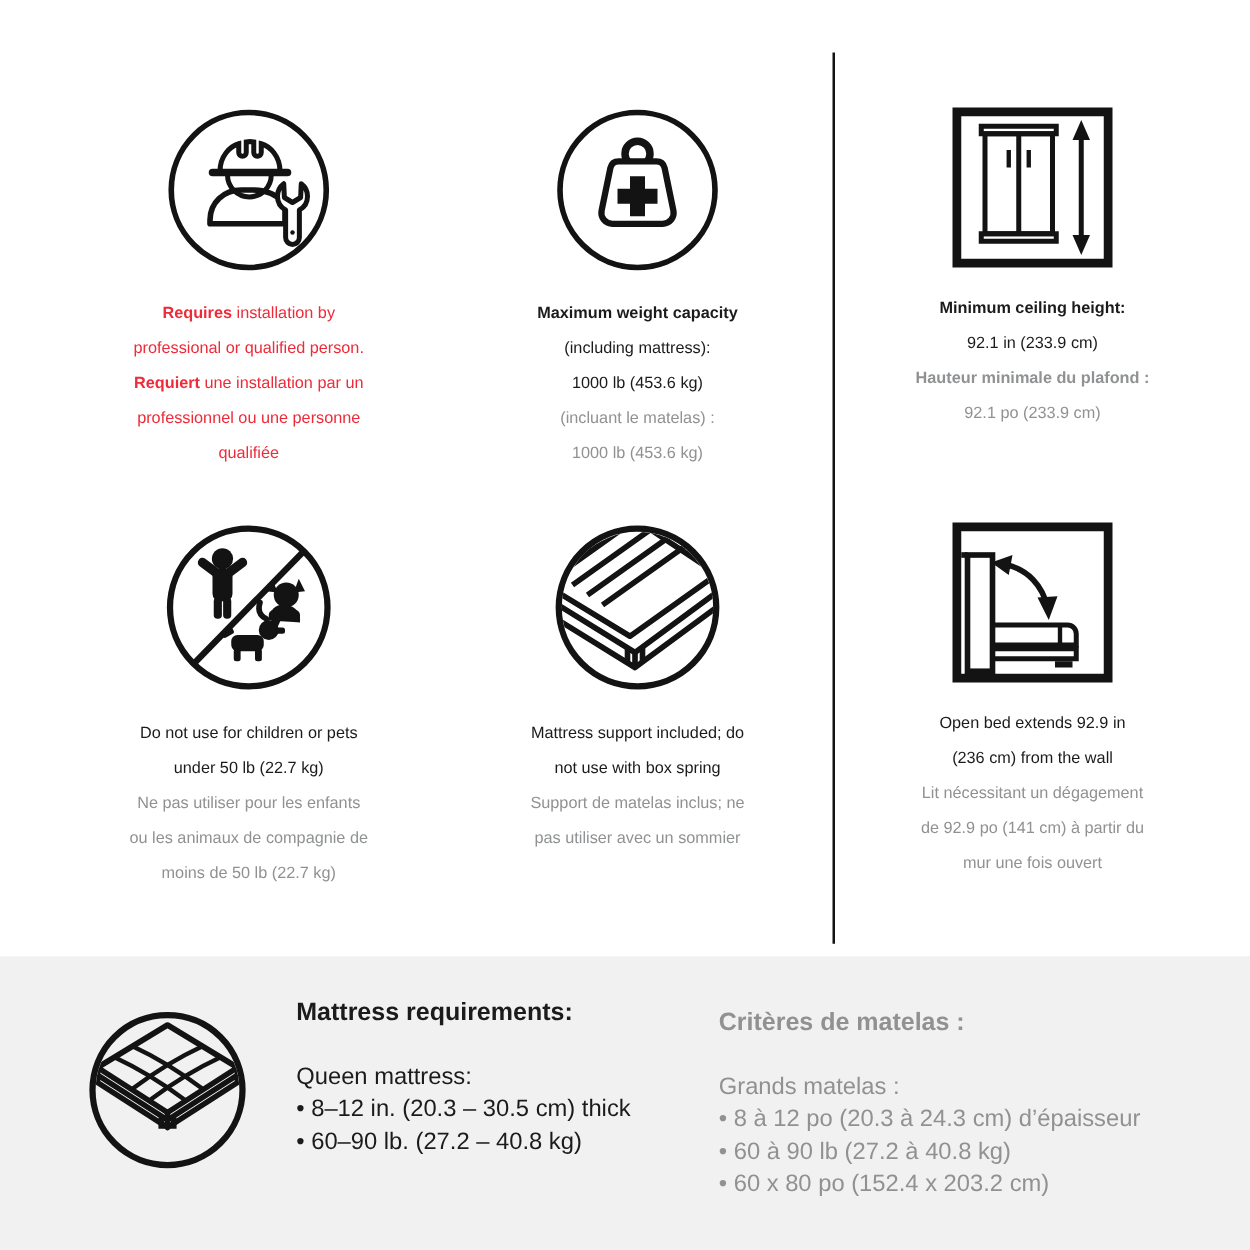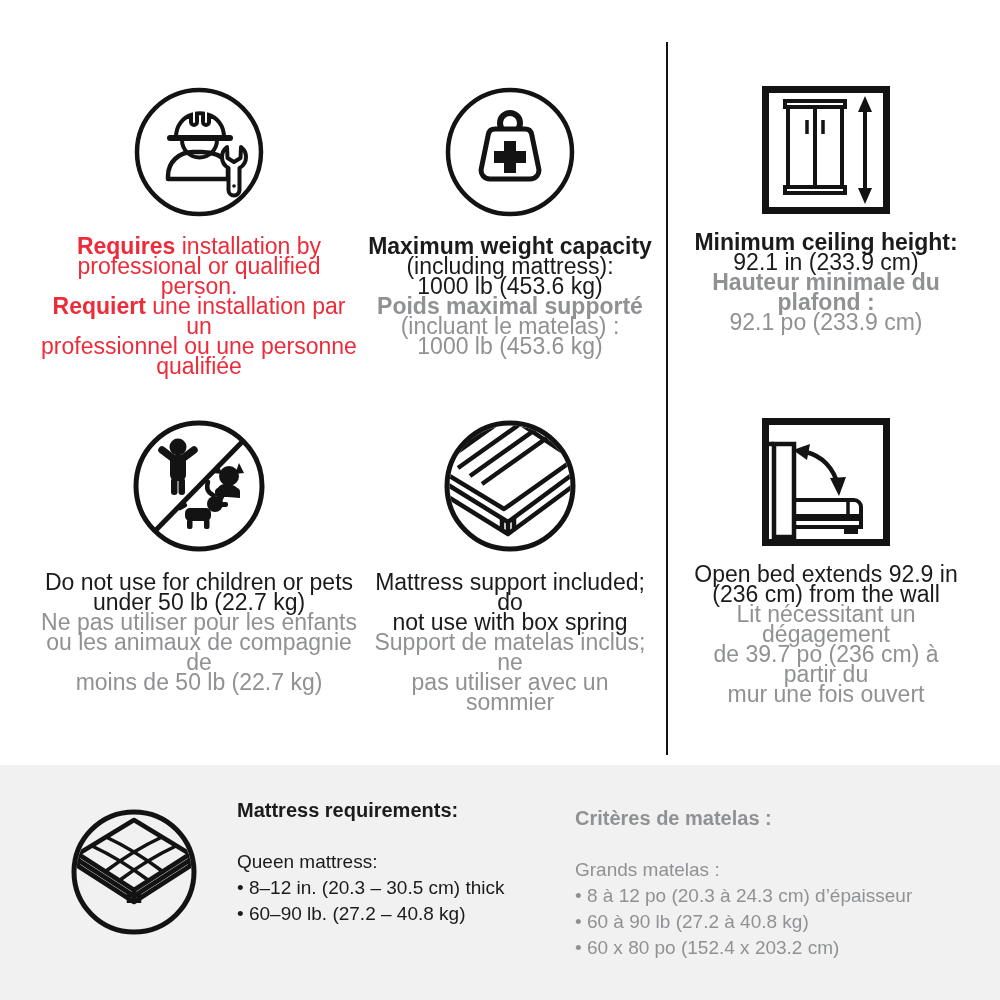--- a/index.html
+++ b/index.html
@@ -8,21 +8,21 @@
          font-family:"Liberation Sans", sans-serif;color:#1b1b1b;}
   .divider{position:absolute;left:666px;top:42px;width:2px;height:713px;background:#131313;}
   .cell{position:absolute;text-align:center;}
   #cell-installation{left:38px;top:84px;width:322px;}
   #cell-weight{left:368px;top:84px;width:284px;}
   #cell-ceiling{left:690px;top:84px;width:272px;}
   #cell-children{left:38px;top:416px;width:322px;}
   #cell-support{left:368px;top:416px;width:284px;}
   #cell-openbed{left:690px;top:416px;width:272px;text-align:center;}
   .icon{display:block;margin:0 auto;}
-  .caption{margin:16px 0 0;font-size:23px;line-height:20px;}
+  .caption{margin:16px 0 0;font-size:13px;line-height:28px;}
   .caption b{font-weight:700;}
   .seg{display:block;}
   .blk{display:block;}
   .ml{white-space:pre-line;}
   .red{color:#ed2b39;}
   .fr{color:#8f9193;}
   .band{position:absolute;left:0;top:765px;width:1000px;height:235px;background:#f1f1f2;}
   .band .icon{position:absolute;left:68px;top:41px;}
   .mcol{position:absolute;top:32px;}
   #mcol-en{left:237px;width:330px;}
@@ -62,21 +62,21 @@
   <section class="cell" id="cell-weight">
     <svg class="icon" width="136" height="136" viewBox="0 0 136 136" fill="none">
       <circle cx="68" cy="68" r="62" stroke-width="4.5"></circle>
       <circle cx="68" cy="39" r="10" fill="#fff" stroke-width="6"></circle>
       <path d="M53 45 h30 c3.5 0 6 2 6.7 5.4 l7 34 c1.2 5.6 -3 10.6 -8.7 10.6 h-40 c-5.7 0 -9.9 -5 -8.7 -10.6 l7 -34 c0.7 -3.4 3.2 -5.4 6.7 -5.4 z" fill="#fff" stroke-width="5" stroke-linejoin="round"></path>
       <path d="M62 57 h12 v10 h10 v12 h-10 v10 h-12 v-10 h-10 v-12 h10 z" fill="#131313" stroke="none"></path>
     </svg>
     <p class="caption">
         <span class="seg en"><b class="blk">Maximum weight capacity</b><span class="ml">(including mattress):
 1000 lb (453.6 kg)</span></span>
-        <span class="seg fr"><b class="blk">Poids maximal supporté</b><span class="ml">(incluant le matelas) :
+        <span class="seg fr"><span class="ml">(incluant le matelas) :
 1000 lb (453.6 kg)</span></span>
       </p>
   </section>
 
   <section class="cell" id="cell-ceiling">
     <svg class="icon" width="132" height="132" viewBox="0 0 132 132" fill="none">
       <rect x="5.5" y="5.5" width="121" height="121" stroke-width="7"></rect>
       <rect x="25" y="17" width="60" height="6" stroke-width="4"></rect>
       <rect x="28" y="23" width="54" height="80" stroke-width="4"></rect>
       <line x1="55" y1="23" x2="55" y2="103" stroke-width="4"></line>
@@ -159,21 +159,21 @@
       <rect x="34" y="103" width="67" height="8" stroke-width="4"></rect>
       <rect x="84" y="113" width="14" height="5" fill="#131313" stroke="none"></rect>
       <path d="M46 36 C62 40 74 52 78 70" stroke-width="4.5"></path>
       <polygon points="33,34 50,28 47,44" fill="#131313" stroke="none"></polygon>
       <polygon points="70,62 86,61 79,80" fill="#131313" stroke="none"></polygon>
     </svg>
     <p class="caption">
         <span class="seg ml en">Open bed extends 92.9 in
 (236 cm) from the wall</span>
         <span class="seg ml fr">Lit nécessitant un dégagement
-de 39.7 po (236 cm) à partir du
+de 92.9 po (141 cm) à partir du
 mur une fois ouvert</span>
       </p>
   </section>
 
   <section class="band">
     <svg class="icon" width="132" height="132" viewBox="0 0 132 132" fill="none">
       <defs>
           <clipPath id="clipM">
             <circle cx="66" cy="66" r="57.5"></circle>
           </clipPath>

